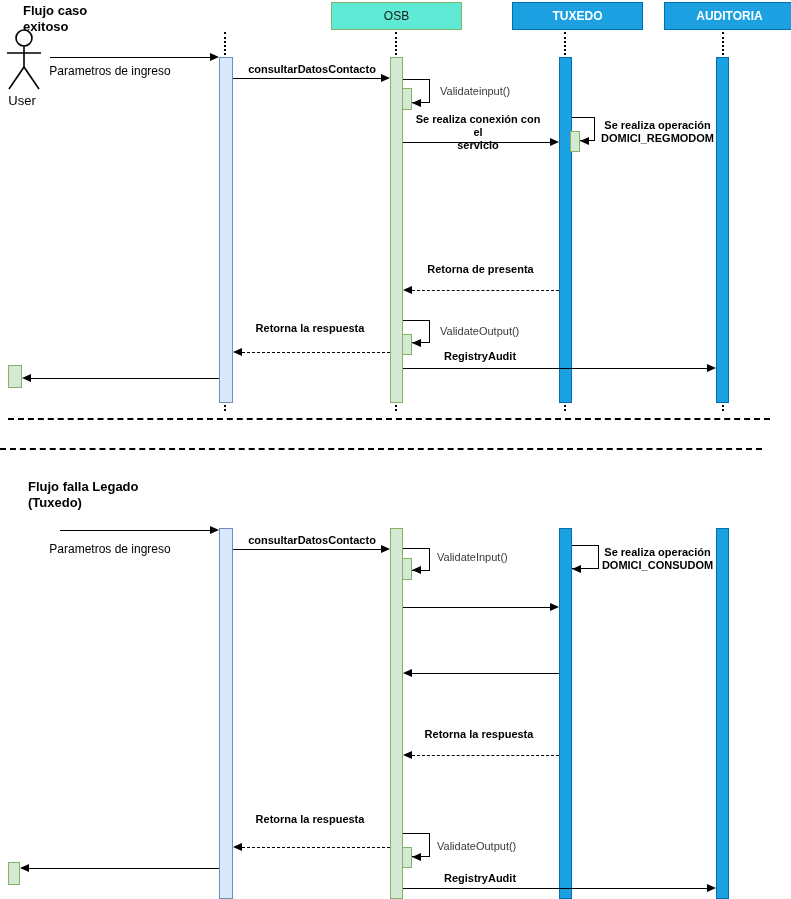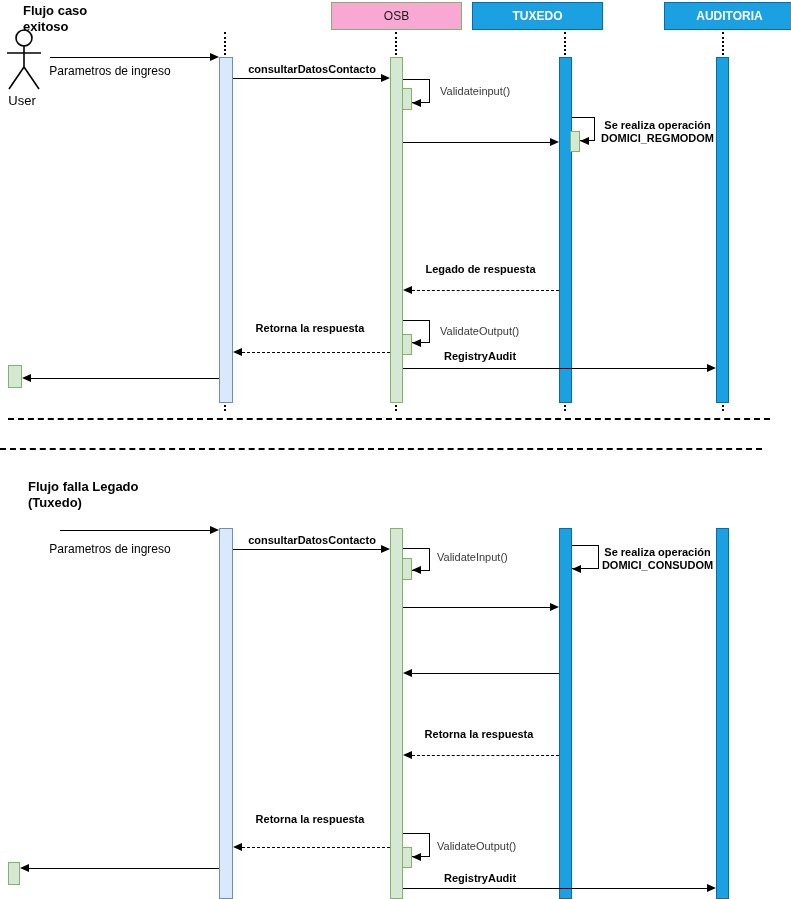--- a/index.html
+++ b/index.html
@@ -5,21 +5,21 @@
   html,body{margin:0;padding:0;background:#fff;}
   #canvas{
     position:relative;width:791px;height:899px;background:#fff;
     font-family:"Liberation Sans", sans-serif;color:#000;overflow:hidden;
   }
   .head{
     position:absolute;top:2px;height:28px;width:131px;box-sizing:border-box;
     display:flex;align-items:center;justify-content:center;font-size:12px;
   }
   .head.blue-lt{background:#dae8fc;border:1px solid #6c8ebf;color:#1a1a1a;}
-  .head.green{background:#f9a8d4;border:1px solid #82b366;color:#1a1a1a;}
+  .head.green{background:#5eead4;border:1px solid #82b366;color:#1a1a1a;}
   .head.blue{background:#1ba1e2;border:1px solid #006eaf;color:#fff;font-weight:bold;}
   .stub{position:absolute;width:0;border-left:2px dotted #000;}
   .bar{position:absolute;box-sizing:border-box;}
   .bar.blue-lt{background:#dae8fc;border:1px solid #6c8ebf;}
   .bar.green{background:#d5e8d4;border:1px solid #82b366;}
   .bar.blue{background:#1ba1e2;border:1px solid #006eaf;}
   .nest{position:absolute;box-sizing:border-box;background:#d5e8d4;border:1px solid #82b366;}
   .endbox{position:absolute;box-sizing:border-box;background:#d5e8d4;border:1px solid #82b366;}
   .msg{position:absolute;height:0;border-top:1px solid #000;}
   .msg.dash{border-top:1px dashed #000;}
@@ -45,21 +45,21 @@
   <svg style="position:absolute;left:4px;top:29px;" width="38" height="62" viewBox="0 0 38 62">
     <circle cx="20" cy="9" r="8" fill="none" stroke="#000" stroke-width="1.6"></circle>
     <line x1="20" y1="17" x2="20" y2="38" stroke="#000" stroke-width="1.6"></line>
     <line x1="3" y1="24" x2="37" y2="24" stroke="#000" stroke-width="1.6"></line>
     <line x1="20" y1="38" x2="5" y2="60" stroke="#000" stroke-width="1.6"></line>
     <line x1="20" y1="38" x2="35" y2="60" stroke="#000" stroke-width="1.6"></line>
   </svg>
   <div class="actor-label" style="left:0px;top:93px;width:44px;">User</div>
 
   <div class="head green" style="left:331px;">OSB</div>
-  <div class="head blue" style="left:472px;">TUXEDO</div>
+  <div class="head blue" style="left:512px;">TUXEDO</div>
   <div class="head blue" style="left:664px;">AUDITORIA</div>
 
   <div class="stub" style="left:224px;top:32px;height:23px;"></div>
   <div class="stub" style="left:395px;top:32px;height:23px;"></div>
   <div class="stub" style="left:564px;top:32px;height:23px;"></div>
   <div class="stub" style="left:722px;top:32px;height:23px;"></div>
 
   <div class="bar blue-lt" style="left:219px;top:57px;width:14px;height:346px;"></div>
   <div class="bar green" style="left:390px;top:57px;width:13px;height:346px;"></div>
   <div class="bar blue" style="left:559px;top:57px;width:13px;height:346px;"></div>
@@ -78,30 +78,32 @@
   <div class="ah-r" style="left:381px;top:74px;"></div>
   <div class="lbl b" style="left:243px;top:63px;width:138px;">consultarDatosContacto</div>
 
   <div class="loop" style="left:403px;top:79px;width:27px;height:24px;"></div>
   <div class="nest" style="left:402px;top:88px;width:10px;height:22px;"></div>
   <div class="ah-l" style="left:412px;top:99px;"></div>
   <div class="lbl rg" style="left:440px;top:85px;width:110px;">Validateinput()</div>
 
   <div class="msg" style="left:403px;top:142px;width:147px;"></div>
   <div class="ah-r" style="left:550px;top:138px;"></div>
+  <div class="lbl b" style="left:412px;top:113px;width:132px;">Se realiza conexión con el
+servicio</div>
 
   <div class="loop" style="left:572px;top:117px;width:23px;height:24px;"></div>
   <div class="nest" style="left:570px;top:131px;width:10px;height:21px;"></div>
   <div class="ah-l" style="left:580px;top:137px;"></div>
   <div class="lbl b" style="left:600px;top:119px;width:115px;">Se realiza operación
 DOMICI_REGMODOM</div>
 
   <div class="ah-l" style="left:403px;top:286px;"></div>
   <div class="msg dash" style="left:412px;top:290px;width:147px;"></div>
-  <div class="lbl b" style="left:418px;top:263px;width:125px;">Legado de respuesta</div>
+  <div class="lbl b" style="left:418px;top:263px;width:125px;">Retorna de presenta</div>
 
   <div class="loop" style="left:403px;top:320px;width:27px;height:23px;"></div>
   <div class="nest" style="left:402px;top:334px;width:10px;height:21px;"></div>
   <div class="ah-l" style="left:412px;top:339px;"></div>
   <div class="lbl rg" style="left:440px;top:325px;width:110px;">ValidateOutput()</div>
 
   <div class="ah-l" style="left:233px;top:348px;"></div>
   <div class="msg dash" style="left:242px;top:352px;width:148px;"></div>
   <div class="lbl b" style="left:250px;top:322px;width:120px;">Retorna la respuesta</div>
 

